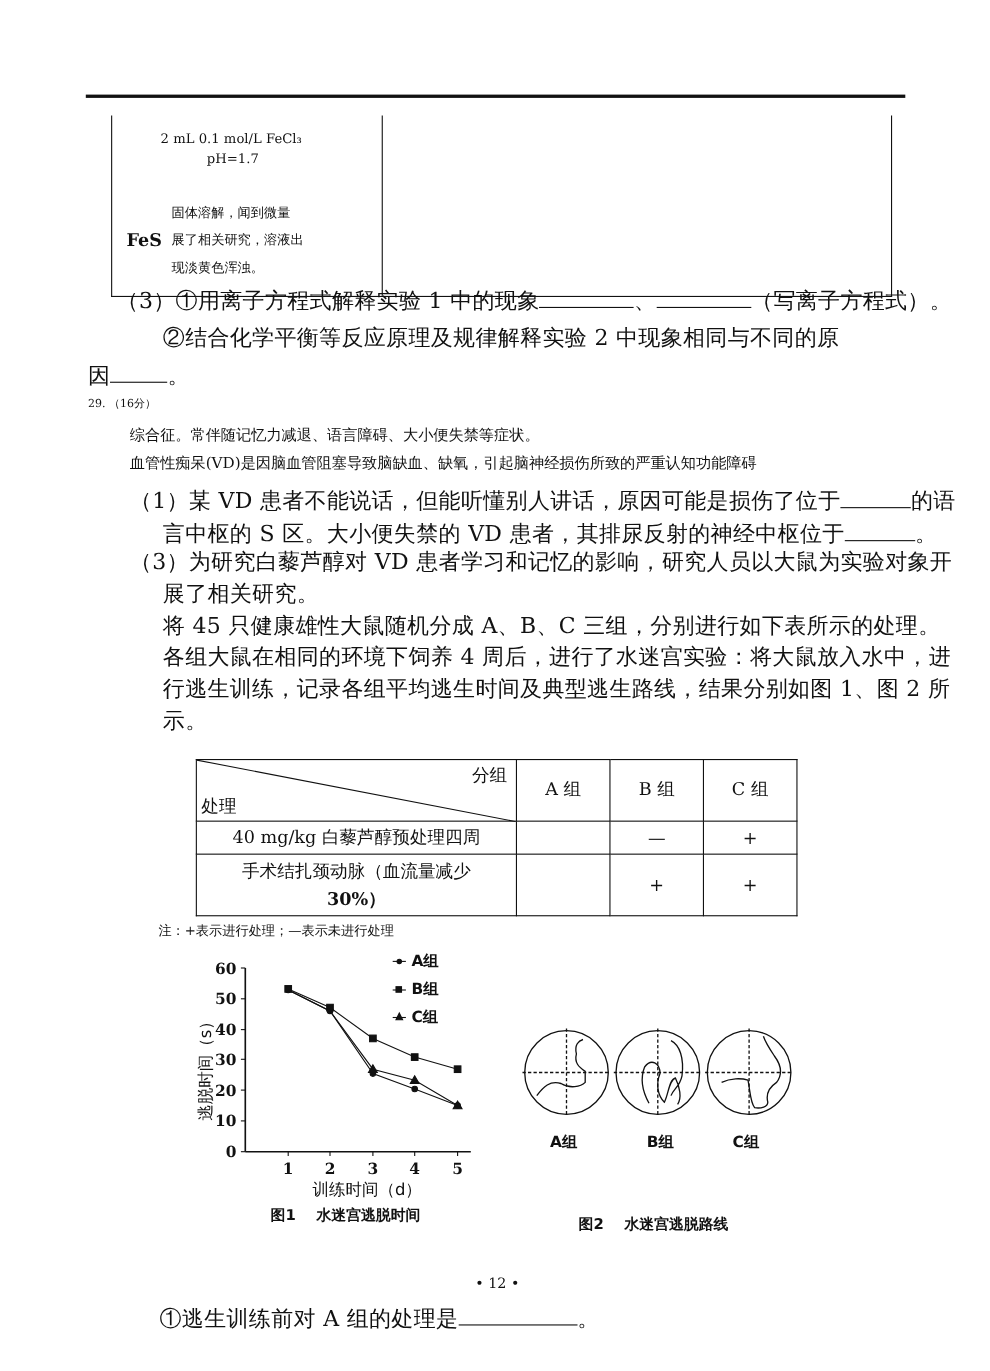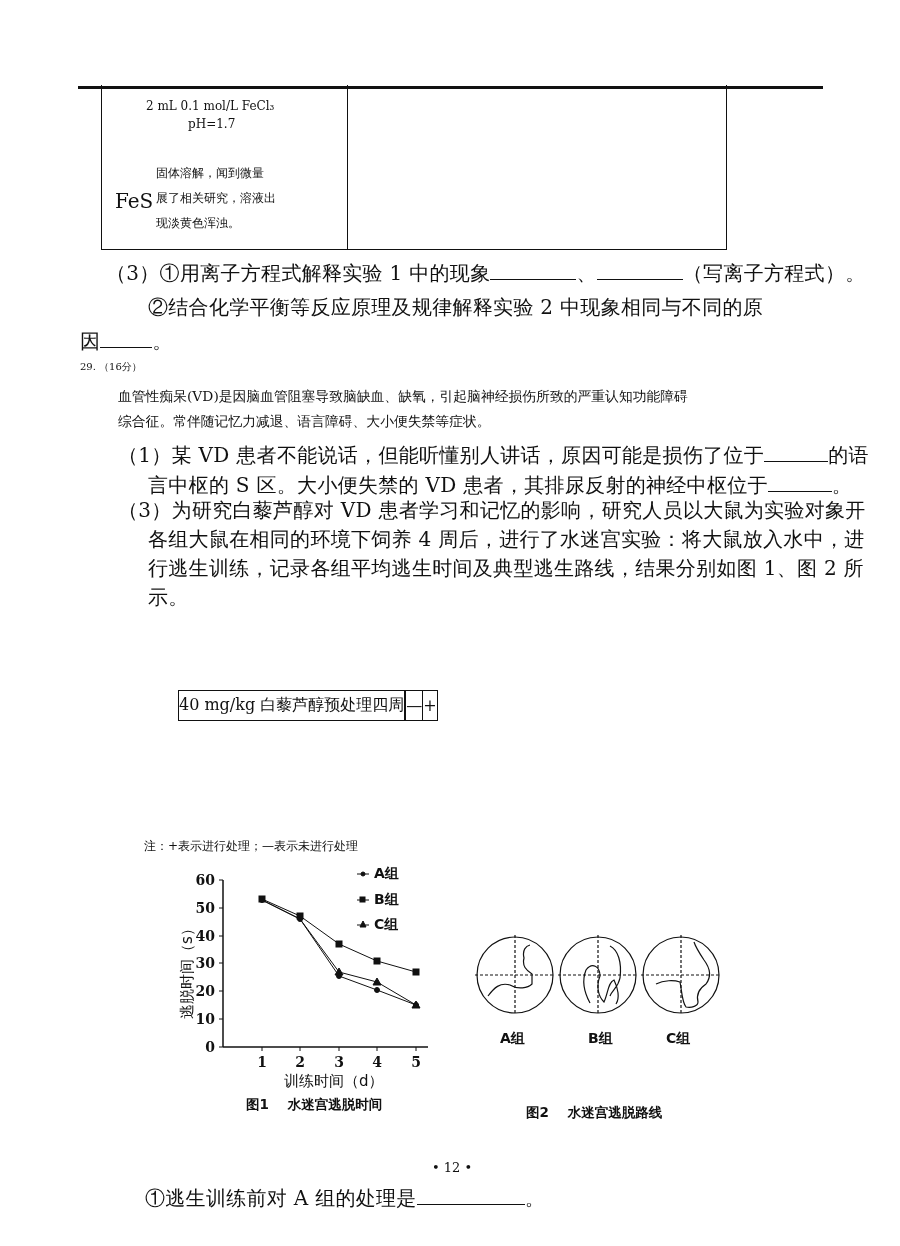--- a/index.html
+++ b/index.html
@@ -1,40 +1,40 @@
 <!DOCTYPE html>
 <html><head>
 <meta charset="utf-8">
 <style>
   html, body { margin:0; padding:0; background:#ffffff; }
   body { width:900px; height:1246px; position:relative; overflow:hidden;
          font-family:"DejaVu Serif","Liberation Serif",serif; color:#111; }
   .abs { position:absolute; }
   .topline { left:78px; top:86px; width:745px; height:3px; background:#111; }
-  .exp-table { left:101px; top:85px; width:626px; height:165px; border:1px solid #111; border-top:none; box-sizing:border-box;padding-left:44px; }
+  .exp-table { left:101px; top:105px; width:710px; height:165px; border:1px solid #111; border-top:none; box-sizing:border-box;padding-left:44px; }
   .exp-table .divider { position:absolute; left:245px; top:0; width:1px; height:100%; background:#111; }
   .small { font-size:12px; }
   .t14 { font-size:10px; }
   .t16 { font-size:20px; letter-spacing:0.3px; }
   .blank { display:inline-block; border-bottom:1px solid #111; height:16px; vertical-align:baseline; }
   table.treat { position:absolute; left:178px; top:690px; border-collapse:collapse; font-size:16px; }
   table.treat td { border:1px solid #111; text-align:center; padding:0; }
   .legend-item { font-size:14px; font-weight:bold; font-family:"DejaVu Sans","Liberation Sans",sans-serif; }
   .caption { font-size:13.5px; font-weight:bold; font-family:"DejaVu Sans","Liberation Sans",sans-serif; }
 </style>
 </head>
 <body>
 
 <div class="abs topline"></div>
 
 <div class="abs exp-table">
   <div class="divider"></div>
   <div class="abs small" style="left:44px;top:14px;">2 mL 0.1 mol/L FeCl₃</div>
   <div class="abs small" style="left:86px;top:32px;">pH=1.7</div>
-  <div class="abs" style="left:13px;top:104px;font-size:20px;font-weight:normal;">FeS</div>
+  <div class="abs" style="left:13px;top:104px;font-size:16px;font-weight:bold;">FeS</div>
   <div class="abs small" style="left:54px;top:76px;line-height:25px;">
     <div>固体溶解，闻到微量</div>
     <div>展了相关研究，溶液出</div>
     <div>现淡黄色浑浊。</div>
   </div>
 </div>
 
 <div class="abs t16" style="left:106px;top:260px;">
   <span>（3）①用离子方程式解释实验 1 中的现象</span><span class="blank" style="width:86px;"></span><span>、</span><span class="blank" style="width:86px;"></span><span>（写离子方程式）。</span>
 </div>
@@ -42,42 +42,65 @@
 <div class="abs t16" style="left:80px;top:328px;">
   <span>因</span><span class="blank" style="width:52px;"></span><span>。</span>
 </div>
 
 <div class="abs t14" style="left:80px;top:360px;">
   <span>29.</span>
   <span>（16分）</span>
 </div>
 
 <div class="abs" style="left:118px;top:384px;font-size:13.8px;line-height:25px;">
+  <div>综合征。常伴随记忆力减退、语言障碍、大小便失禁等症状。</div>
   <div>血管性痴呆(VD)是因脑血管阻塞导致脑缺血、缺氧，引起脑神经损伤所致的严重认知功能障碍</div>
-  <div>综合征。常伴随记忆力减退、语言障碍、大小便失禁等症状。</div>
 </div>
 
 <div class="abs t16" style="left:118px;top:440px;line-height:30px;">
   <div><span>（1）某 VD 患者不能说话，但能听懂别人讲话，原因可能是损伤了位于</span><span class="blank" style="width:64px;"></span><span>的语</span></div>
   <div style="padding-left:30px;"><span>言中枢的 S 区。大小便失禁的 VD 患者，其排尿反射的神经中枢位于</span><span class="blank" style="width:64px;"></span><span>。</span></div>
 </div>
 
 <div class="abs t16" style="left:118px;top:496px;line-height:29px;">
   <div>（3）为研究白藜芦醇对 VD 患者学习和记忆的影响，研究人员以大鼠为实验对象开</div>
+  <div style="padding-left:30px;">展了相关研究。</div>
+  <div style="padding-left:30px;">将 45 只健康雄性大鼠随机分成 A、B、C 三组，分别进行如下表所示的处理。</div>
   <div style="padding-left:30px;">各组大鼠在相同的环境下饲养 4 周后，进行了水迷宫实验：将大鼠放入水中，进</div>
   <div style="padding-left:30px;">行逃生训练，记录各组平均逃生时间及典型逃生路线，结果分别如图 1、图 2 所</div>
   <div style="padding-left:30px;">示。</div>
 </div>
 
 <table class="treat">
   <tbody>
+      <tr style="height:56px;">
+    <td style="width:290px;position:relative;">
+      <svg class="abs" style="left:0;top:0;" width="290" height="56">
+            <line x1="0" y1="0" x2="290" y2="56" stroke="#111" stroke-width="1"></line>
+          </svg>
+      <span class="abs" style="right:8px;top:4px;">分组</span>
+      <span class="abs" style="left:4px;bottom:2px;">处理</span>
+    </td>
+    <td style="width:84px;">A 组</td>
+    <td style="width:84px;">B 组</td>
+    <td style="width:84px;">C 组</td>
+  </tr>
   <tr style="height:30px;padding-left:24px;">
     <td>40 mg/kg  白藜芦醇预处理四周</td>
     <td></td>
     <td>—</td>
+    <td>+</td>
+  </tr>
+  <tr style="height:56px;">
+    <td style="line-height:26px;">
+      <div>手术结扎颈动脉（血流量减少</div>
+      <div style="font-weight:bold;">30%）</div>
+    </td>
+    <td></td>
+    <td>+</td>
     <td>+</td>
   </tr>
 </tbody>
   </table>
 <div class="abs" style="left:144px;top:838px;font-size:12px;">注：+表示进行处理；—表示未进行处理</div>
 
 <svg class="abs" style="left:170px;top:860px;" width="270" height="230">
   <g font-family="DejaVu Serif, serif" font-weight="bold" font-size="14" fill="#111">
 
     <line x1="53" y1="20" x2="53" y2="187" stroke="#111" stroke-width="1.5"></line>

